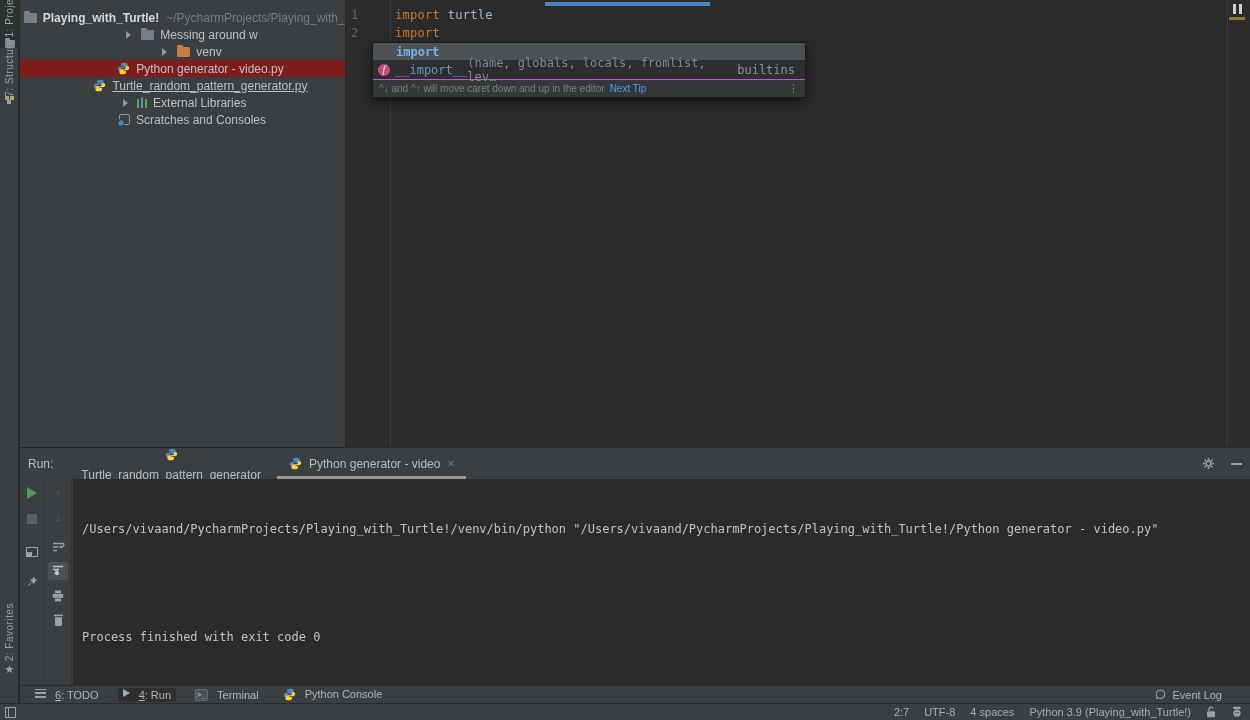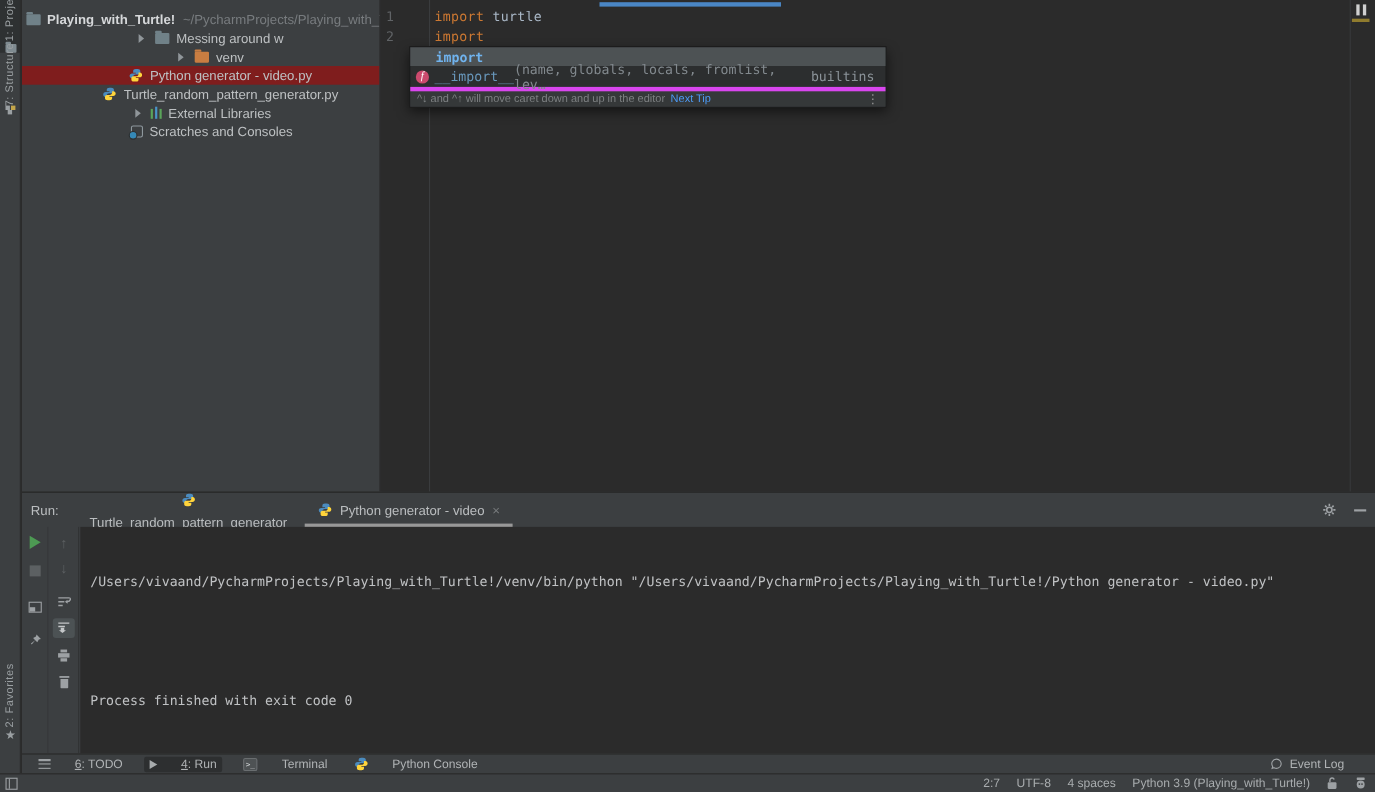--- a/index.html
+++ b/index.html
@@ -67,21 +67,21 @@
     border:1px solid #1a1a1a; box-shadow:0 4px 10px rgba(0,0,0,.55); }
   .comp-selected { height:17px; background:#4d5254; display:flex; align-items:center; padding-left:23px;
     color:#70b3ee; font-weight:bold; font-size:12px; }
   .comp-item { height:19px; display:flex; align-items:center; padding:0 10px 0 5px; font-size:12px; }
   .f-circle { width:12px; height:12px; border-radius:50%; background:#cb4a6e; color:#fff;
     font-family:"Liberation Serif", serif; font-style:italic; font-size:10px; line-height:12px;
     text-align:center; margin-right:5px; flex:none; }
   .fn-name { color:#6897bb; }
   .fn-params { color:#82898e; }
   .fn-origin { margin-left:auto; color:#8b9399; }
-  .comp-footer { height:18px; background:#353839; border-top:4px solid #d946ef; display:flex;
+  .comp-footer { height:18px; background:#353839; border-top:1px solid #d946ef; display:flex;
     align-items:center; padding:0 6px; font-size:10px; color:#7d8082; }
   .next-tip { color:#4d9bf5; margin-left:5px; }
   .kebab { margin-left:auto; color:#9a9a9a; font-size:11px; }
 
   
   .run-panel { position:absolute; left:20px; top:447px; width:1230px; height:238px;
     background:#3c3f41; border-top:1px solid #272727; }
   .run-header { position:relative; height:31px; display:flex; align-items:center; }
   .run-label { margin-left:8px; color:#bbbec0; }
   .run-tab { display:flex; align-items:center; gap:7px; height:31px; padding:0 12px; color:#babdbf; }
@@ -102,21 +102,21 @@
   .arrow-dis { color:#5d6163; font-size:13px; line-height:13px; }
   .toggled { background:#4c5254; border-radius:3px; }
 
   .console { position:absolute; left:53px; top:31px; width:1177px; height:207px; background:#2b2b2b;
     padding:5px 0 0 9px; font-size:12px; line-height:18px; color:#c0c2c4; white-space:pre; overflow:hidden; }
   .console .input-green { color:#6aa454; }
 
   
   .toolwindow-bar { position:absolute; left:20px; top:685px; width:1230px; height:18px; background:#3c3f41;
     border-top:1px solid #2a2a2a; display:flex; align-items:center; font-size:11px; color:#b0b3b5; }
-  .tw-item { display:flex; align-items:center; gap:22px; padding:1px 5px; margin-right:14px; border-radius:2px; }
+  .tw-item { display:flex; gap:9px; padding:1px 5px; margin-right:14px; border-radius:2px; }
   .tw-item.active { background:#2d2f30; }
   .tw-item .u { text-decoration:underline; }
   .todo-ic { width:11px; height:9px; display:flex; flex-direction:column; justify-content:space-between; }
   .todo-ic i { height:1.5px; background:#9da1a4; display:block; }
   .play-sm { width:0; height:0; border-left:7px solid #a7abad; border-top:4.5px solid transparent; border-bottom:4.5px solid transparent; }
   .term-ic { width:13px; height:12px; background:#4e5254; border:1px solid #6a6e70; border-radius:2px;
     color:#cdd0d1; font-size:7px; line-height:10px; text-align:center; font-family:"DejaVu Sans Mono",monospace; }
   .eventlog { margin-left:auto; margin-right:28px; display:flex; align-items:center; gap:6px; }
 
   .status-bar { position:absolute; left:0; top:703px; width:1250px; height:17px; background:#3c3f41;
@@ -167,21 +167,21 @@
       <span class="folder orange" style="margin-left:10px;"></span>
       <span class="tree-label">venv</span>
     </div>
     <div class="tree-row selected" style="padding-left:36px;">
       <svg class="pyicon" viewBox="0 0 16 16">
         <path fill="#4b8bbe" d="M7.9 1C6 1 5 1.9 5 3.2V5h3v.8H3.8C2.2 5.8 1 6.9 1 8.5s1 2.7 2.6 2.7H5V9.6C5 8 6.2 7 7.8 7h3C12 7 13 6.1 13 4.9V3.2C13 1.9 11.8 1 9.9 1z"></path>
         <path fill="#ffd43b" d="M8.1 15c1.9 0 2.9-.9 2.9-2.2V11H8v-.8h4.2c1.6 0 2.8-1.1 2.8-2.7S14 4.8 12.4 4.8H11v1.6C11 8 9.8 9 8.2 9h-3C4 9 3 9.9 3 11.1v1.7C3 14.1 4.2 15 6.1 15z"></path>
       </svg>
       <span class="tree-label">Python generator - video.py</span>
     </div>
-    <div class="tree-row" style="padding-left:36px;">
+    <div class="tree-row" style="padding-left:36px;text-decoration:underline;">
       <svg class="pyicon" viewBox="0 0 16 16">
         <path fill="#4b8bbe" d="M7.9 1C6 1 5 1.9 5 3.2V5h3v.8H3.8C2.2 5.8 1 6.9 1 8.5s1 2.7 2.6 2.7H5V9.6C5 8 6.2 7 7.8 7h3C12 7 13 6.1 13 4.9V3.2C13 1.9 11.8 1 9.9 1z"></path>
         <path fill="#ffd43b" d="M8.1 15c1.9 0 2.9-.9 2.9-2.2V11H8v-.8h4.2c1.6 0 2.8-1.1 2.8-2.7S14 4.8 12.4 4.8H11v1.6C11 8 9.8 9 8.2 9h-3C4 9 3 9.9 3 11.1v1.7C3 14.1 4.2 15 6.1 15z"></path>
       </svg>
       <span class="tree-label">Turtle_random_pattern_generator.py</span>
     </div>
     <div class="tree-row" style="padding-left:4px;">
       <span class="tri-right"></span>
       <span class="extlib-icon" style="margin-left:9px;">
           <i></i>

